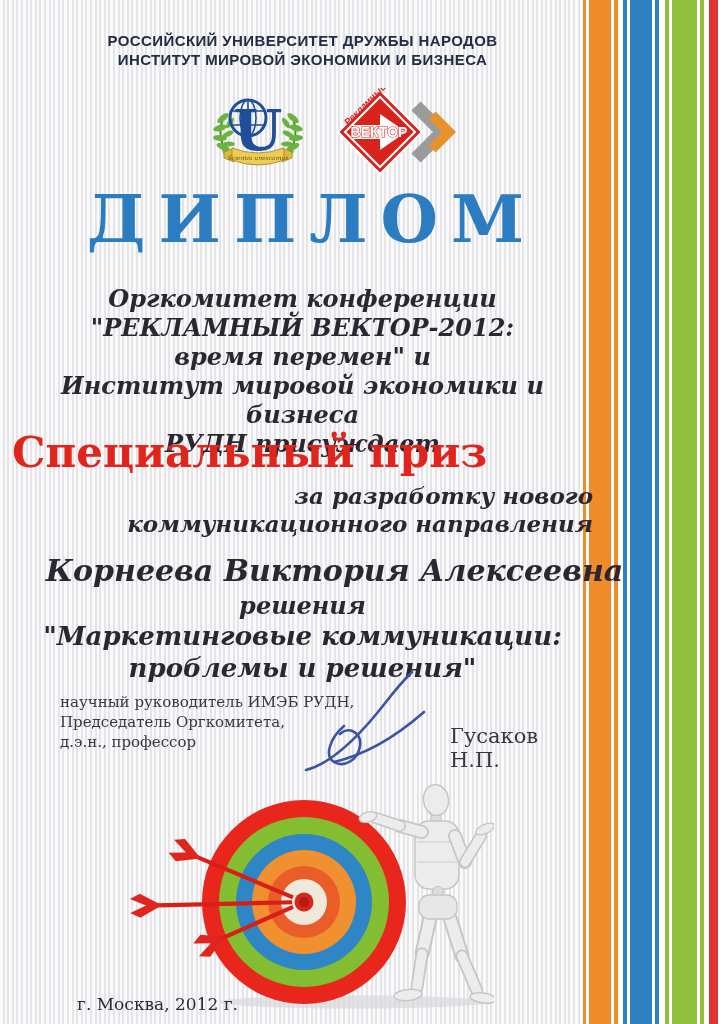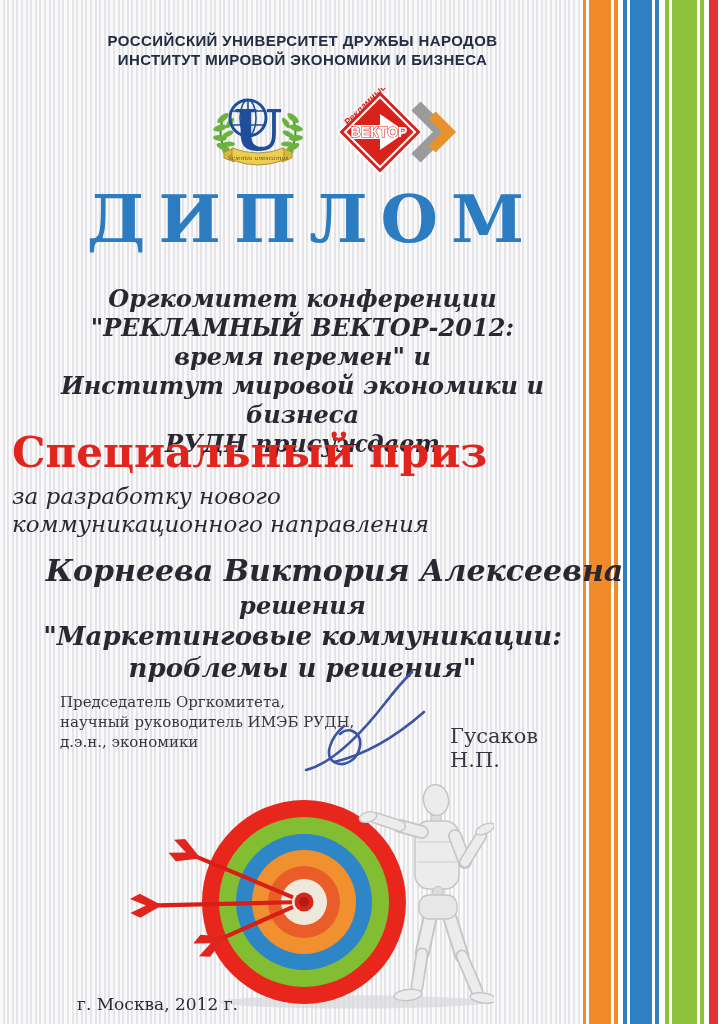--- a/index.html
+++ b/index.html
@@ -47,22 +47,22 @@
     font-style:italic; font-weight:bold; font-size:24px; line-height:29px;
   }
 
   .award-title {
     position:absolute; top:428px; left:0; width:100%;
     color:#e1251d; font-weight:bold;
     font-size:42px; line-height:50px;
   }
   .award-sub {
     position:absolute; top:482px; left:0; width:100%;
-    text-align:left; color:#2b2731;
-    font-style:italic; font-weight:normal; font-size:23px; line-height:28px;
+    text-align:right; color:#2b2731;
+    font-style:italic; font-weight:bold; font-size:23px; line-height:28px;
   }
 
   .recipient-name {
     position:absolute; top:552px; left:0; width:100%;
     text-align:center; color:#2b2731;
     font-style:italic; font-weight:bold; font-size:30px; line-height:38px;margin-left:32px;
   }
   .section-label {
     position:absolute; top:592px; left:0; width:100%;
     text-align:center; color:#2b2731;
@@ -201,23 +201,23 @@
 
     <div class="recipient-name">Корнеева Виктория Алексеевна</div>
     <div class="section-label">решения</div>
     <div class="section-lines">
       <div>"Маркетинговые коммуникации:</div>
       <div>проблемы и решения"</div>
     </div>
 
     <div class="sig-block">
       <div class="sig-left">
+        <div>научный руководитель ИМЭБ РУДН,</div>
         <div>Председатель Оргкомитета,</div>
-        <div>научный руководитель ИМЭБ РУДН,</div>
-        <div>д.э.н., экономики</div>
+        <div>д.э.н., профессор</div>
       </div>
       <svg class="sig-scribble" width="140" height="110" viewBox="0 0 140 110">
         <g fill="none" stroke="#3b55a5" stroke-width="2.6" stroke-linecap="round">
           <path d="M6,102 C30,96 58,70 86,34 C96,21 104,12 112,4"></path>
           <path d="M44,58 C30,70 24,88 34,94 C44,100 58,92 60,78 C62,64 48,58 40,66"></path>
           <path d="M34,94 C60,88 92,72 124,44"></path>
         </g>
       </svg>
       <div class="sig-name">Гусаков Н.П.</div>
     </div>

